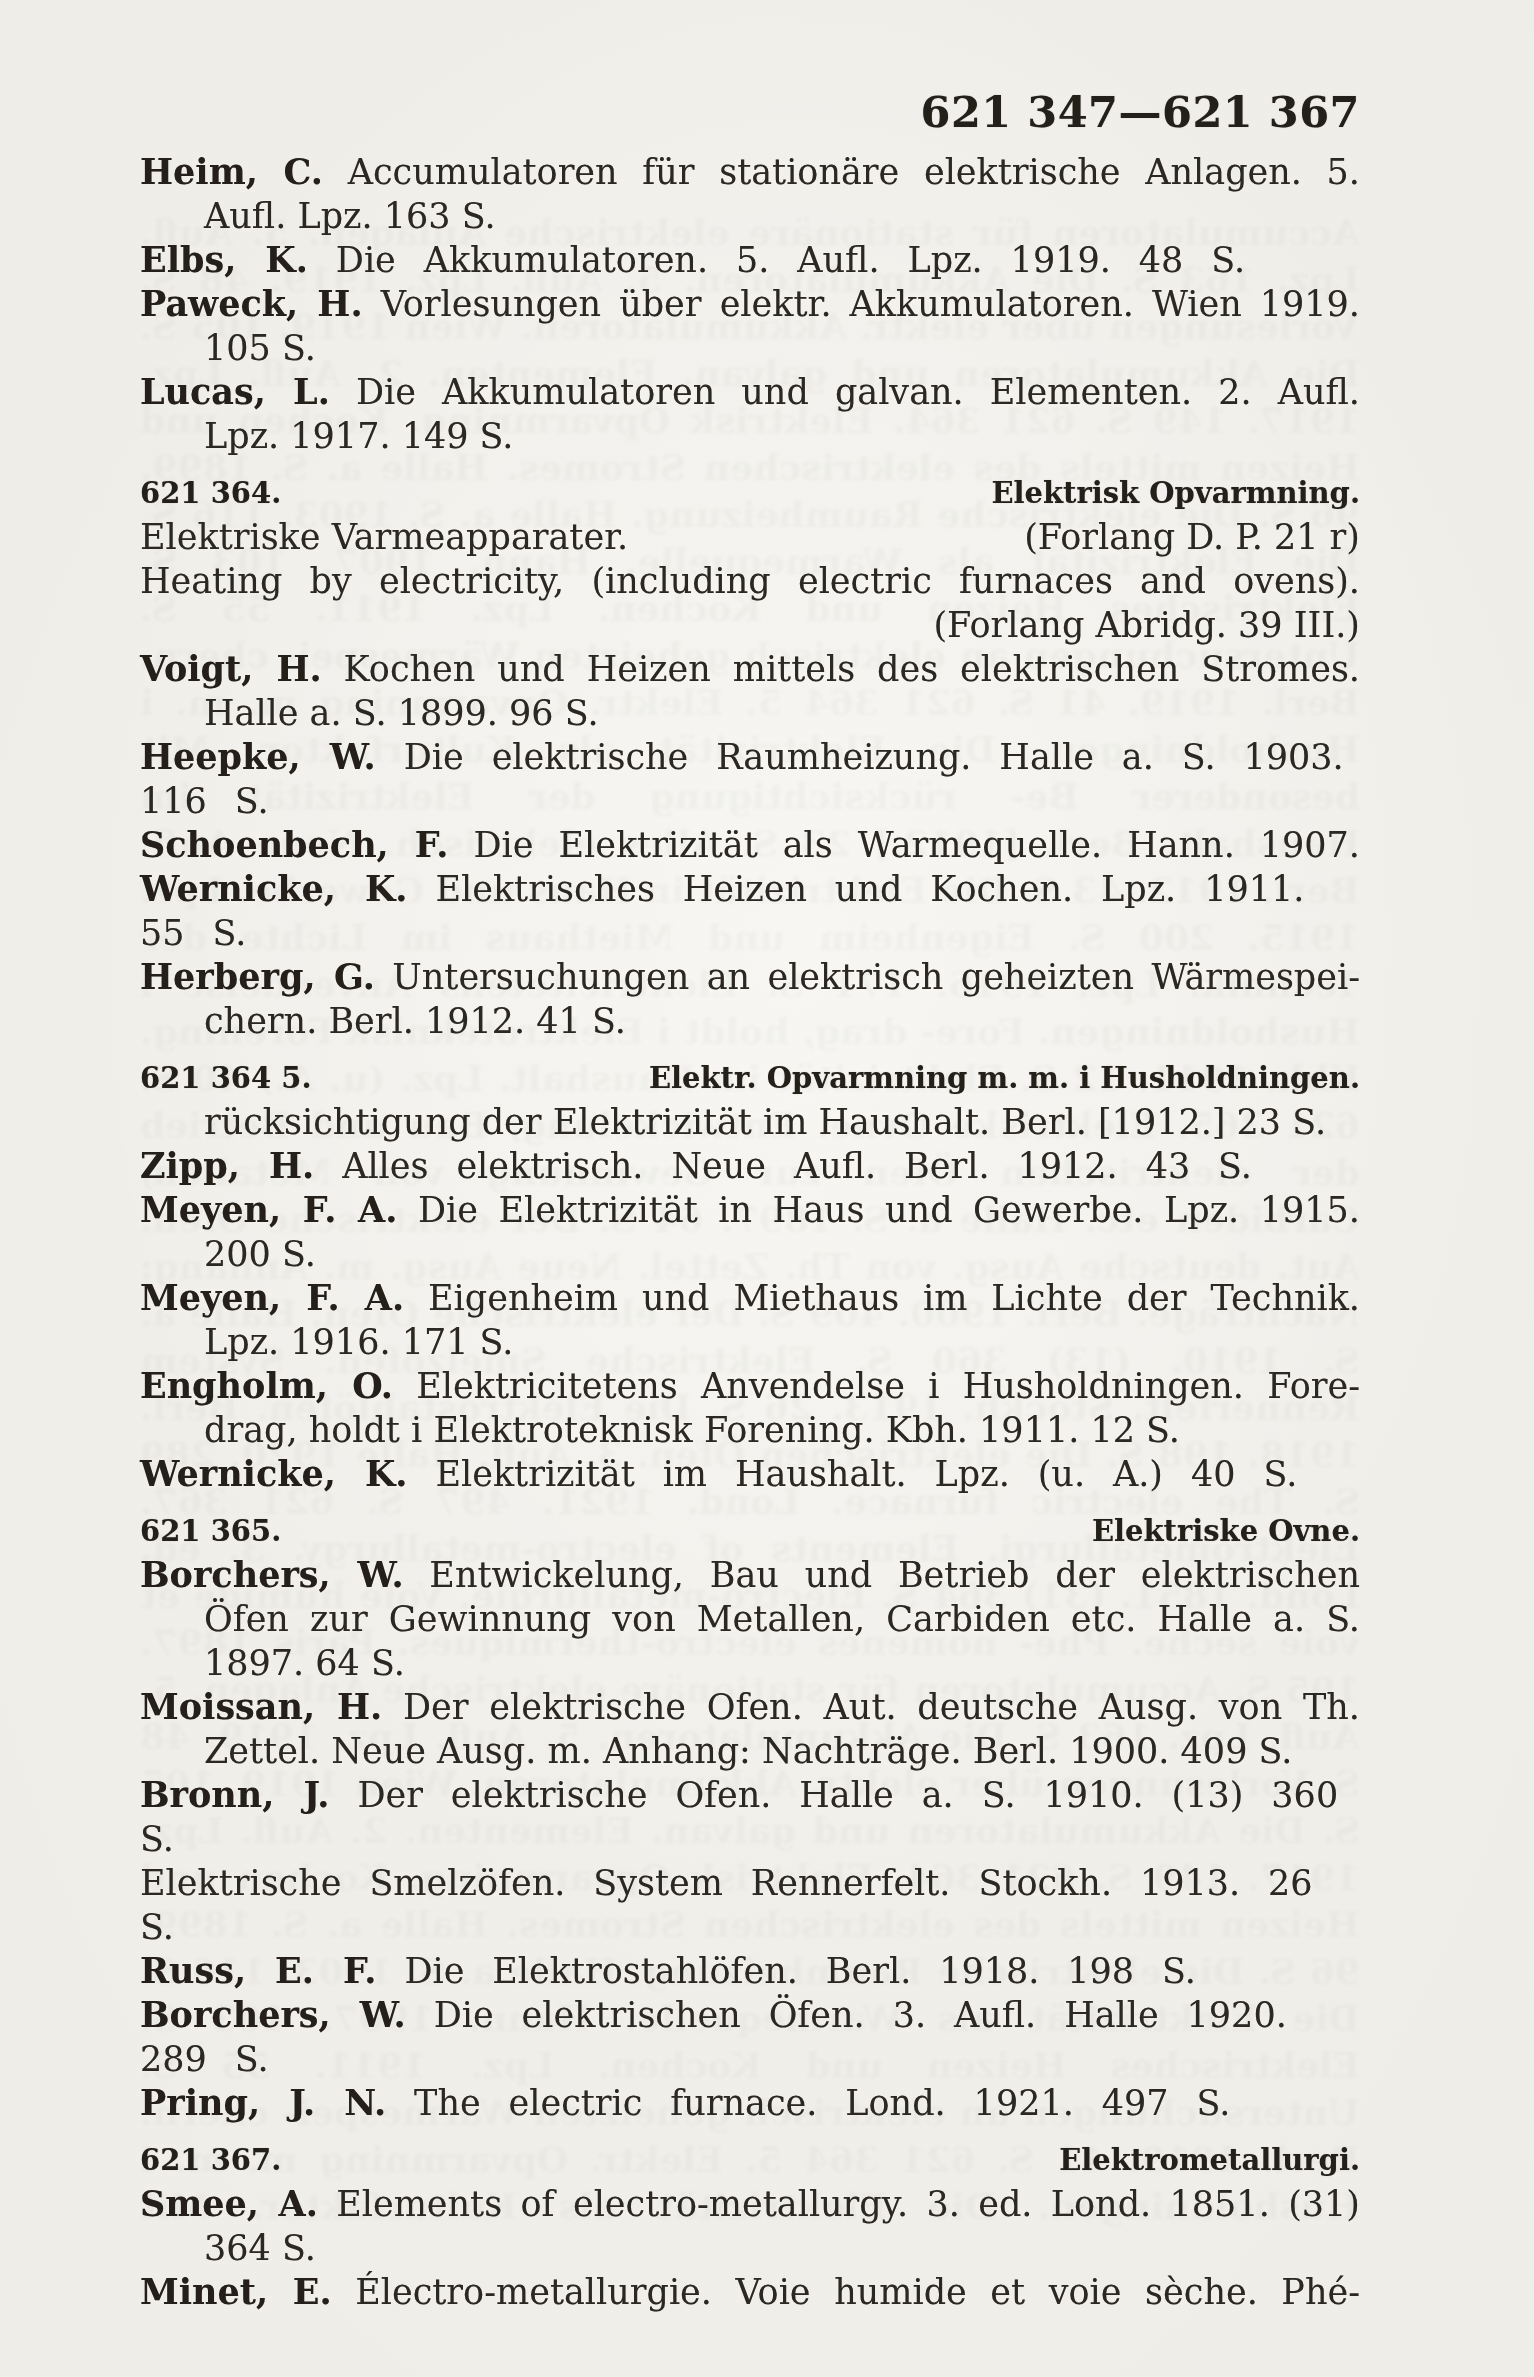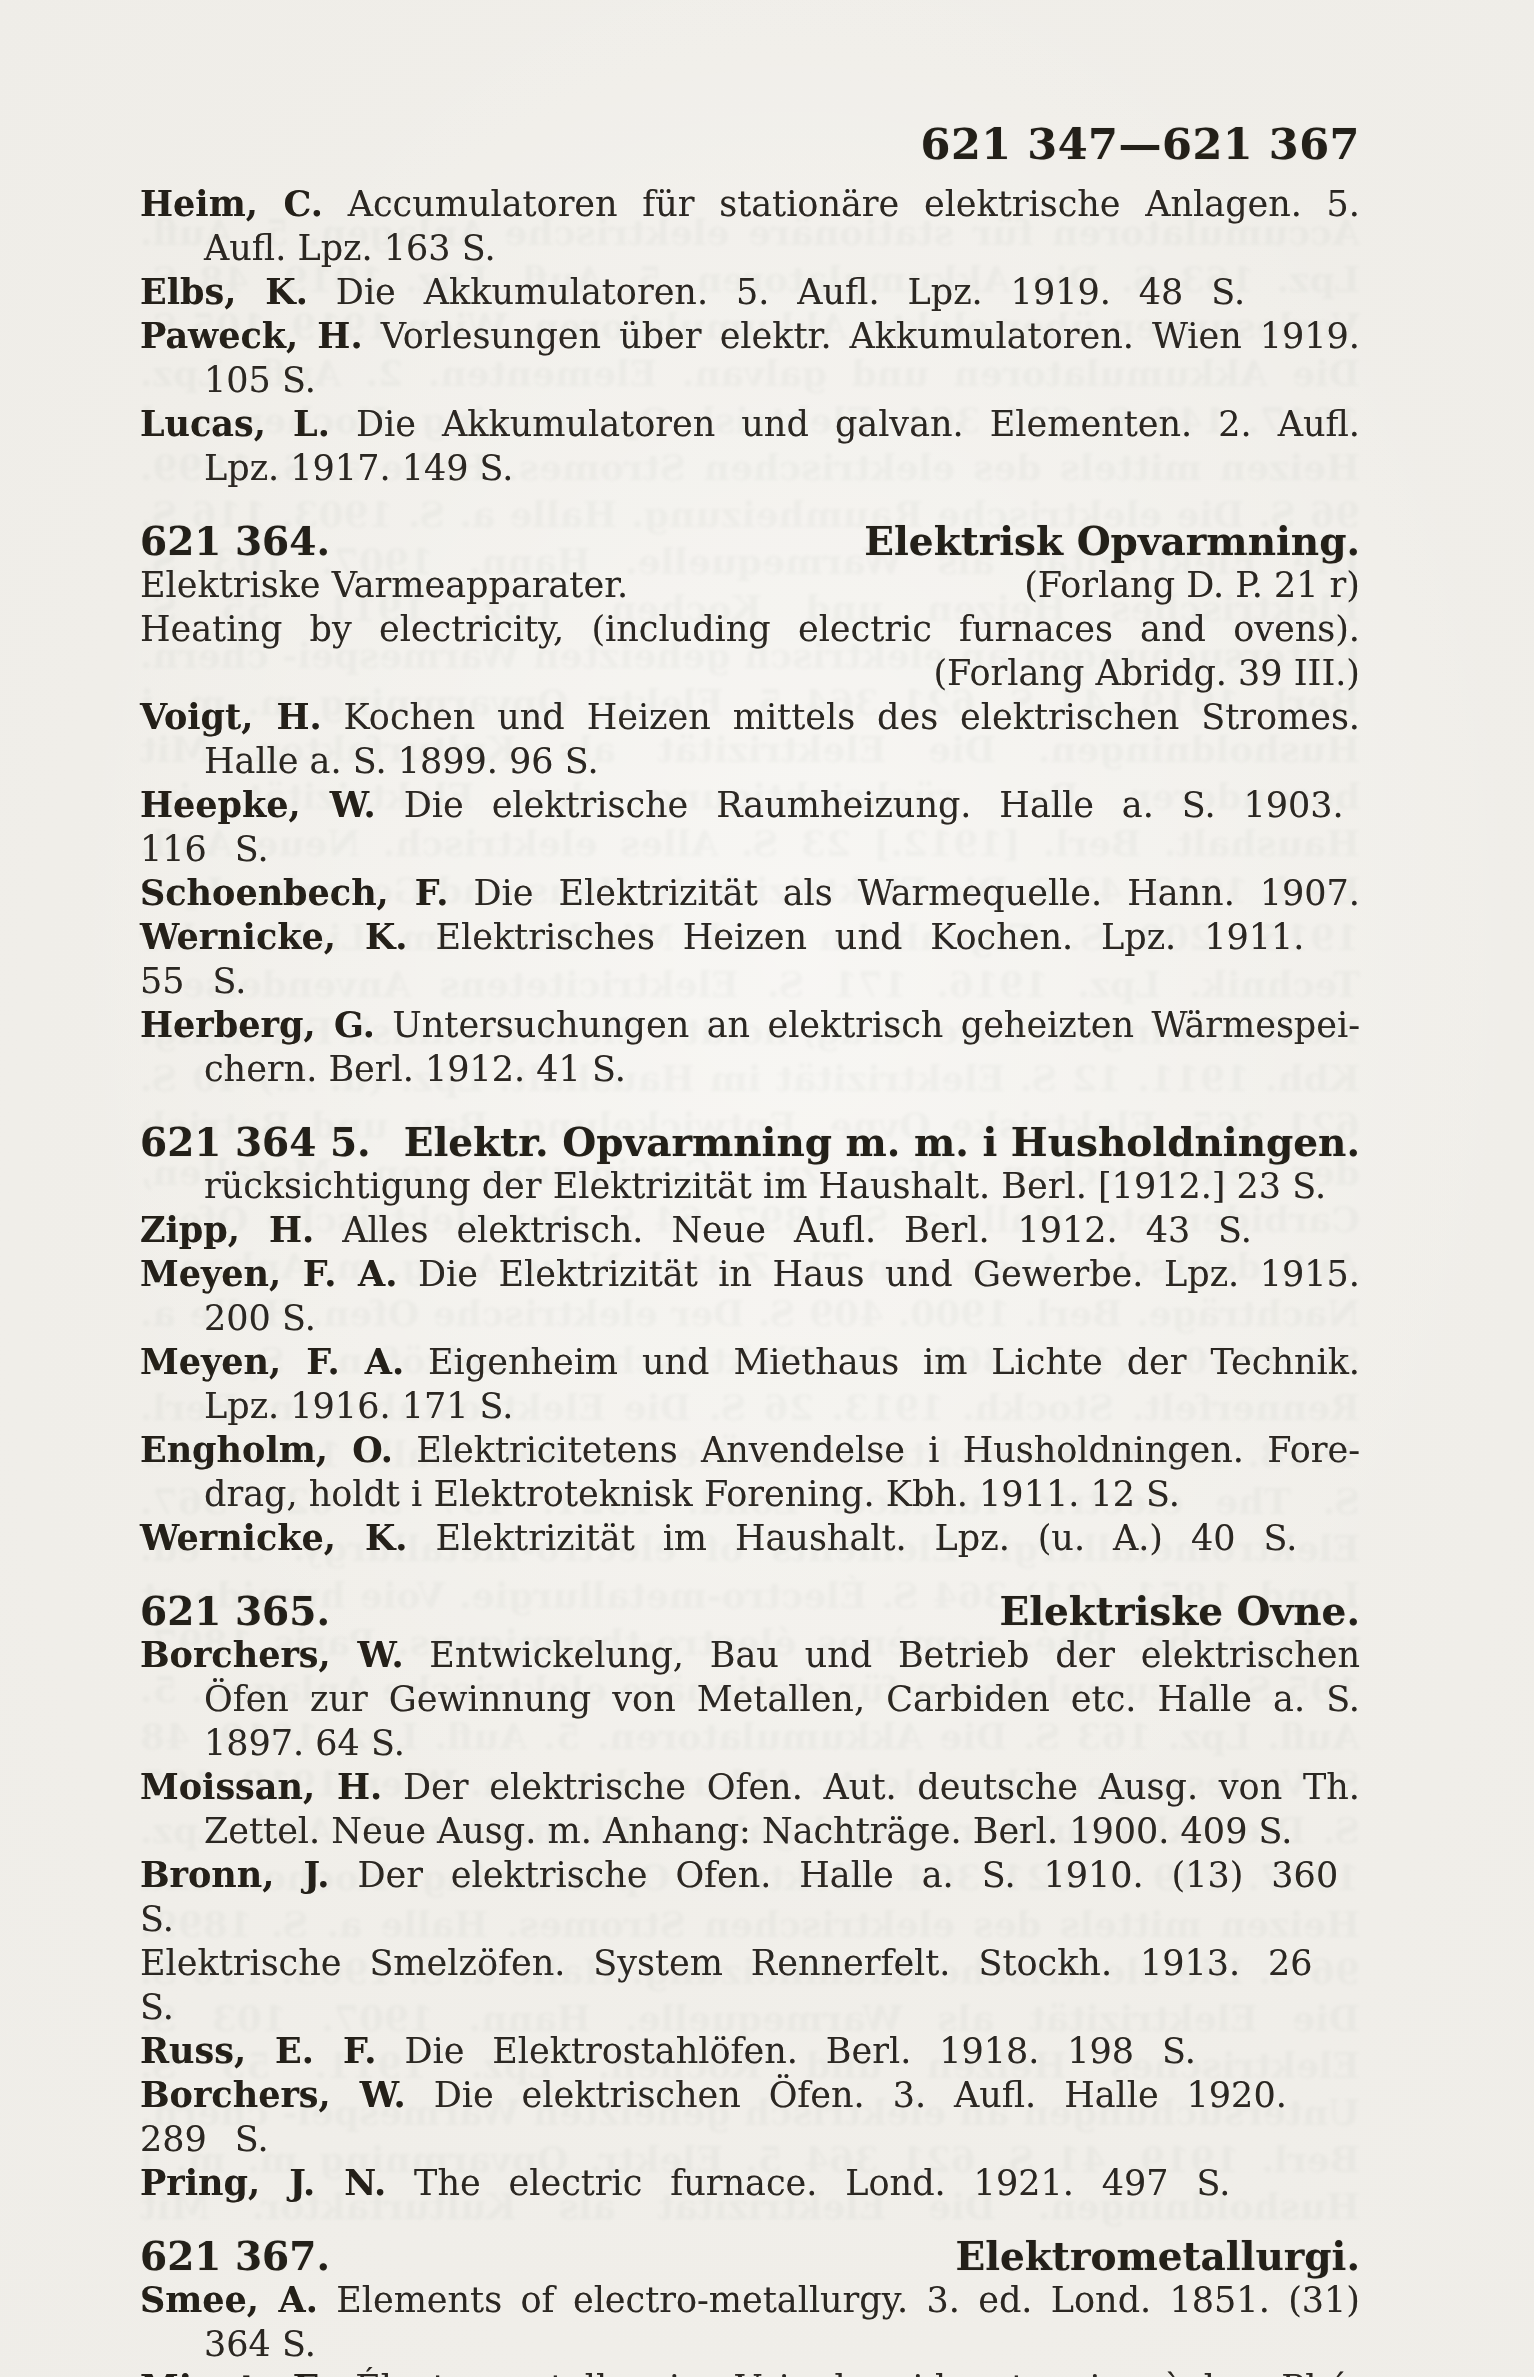--- a/index.html
+++ b/index.html
@@ -42,40 +42,39 @@
     width: 1220px;
   }
   .running-head {
     text-align: right;
     font-weight: 700;
     font-size: 43px;
     line-height: 49px;
     letter-spacing: 0.5px;
     color: #232019;
     text-shadow: 0 0 1px rgba(35,30,20,0.30);
-    margin-top: 32px;
   }
   .bib {
     margin-top: 13.3px;
     font-size: 35px;
     line-height: 44px;
     text-shadow: 0 0 0.5px rgba(40,34,26,0.28);
   }
   .line { min-height: 44px; }
   .cont { padding-left: 64px; }
   .jfull { text-align: justify; text-align-last: justify; }
   .single { word-spacing: 0.48em; }
   .author { font-weight: 700; color: #242019; }
   .section-head {
     display: flex;
     justify-content: space-between;
     align-items: baseline;
     font-weight: 700;
-    font-size: 39px;
-    margin-top: 29px;
+    font-size: 29px;
+    margin-top: 13px;
     color: #232019;
     text-shadow: 0 0 1px rgba(35,30,20,0.28);
     text-align: center;
   }
   .subject-pair {
     display: flex;
     justify-content: space-between;
     align-items: flex-end;
   }
   .rightonly { text-align: right; }

